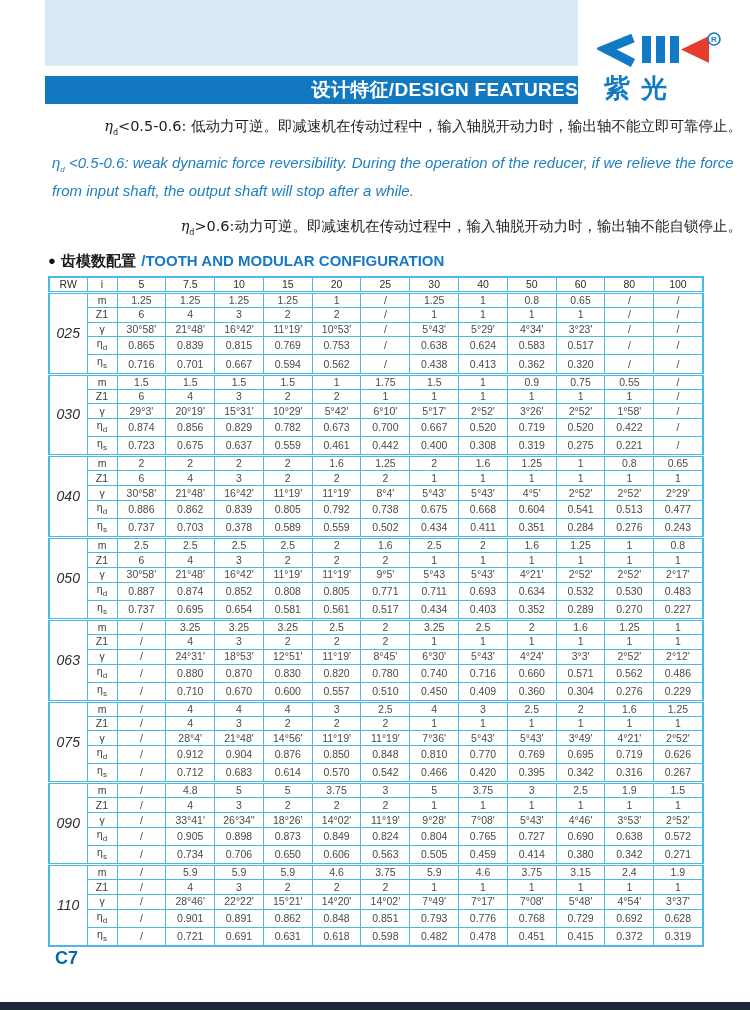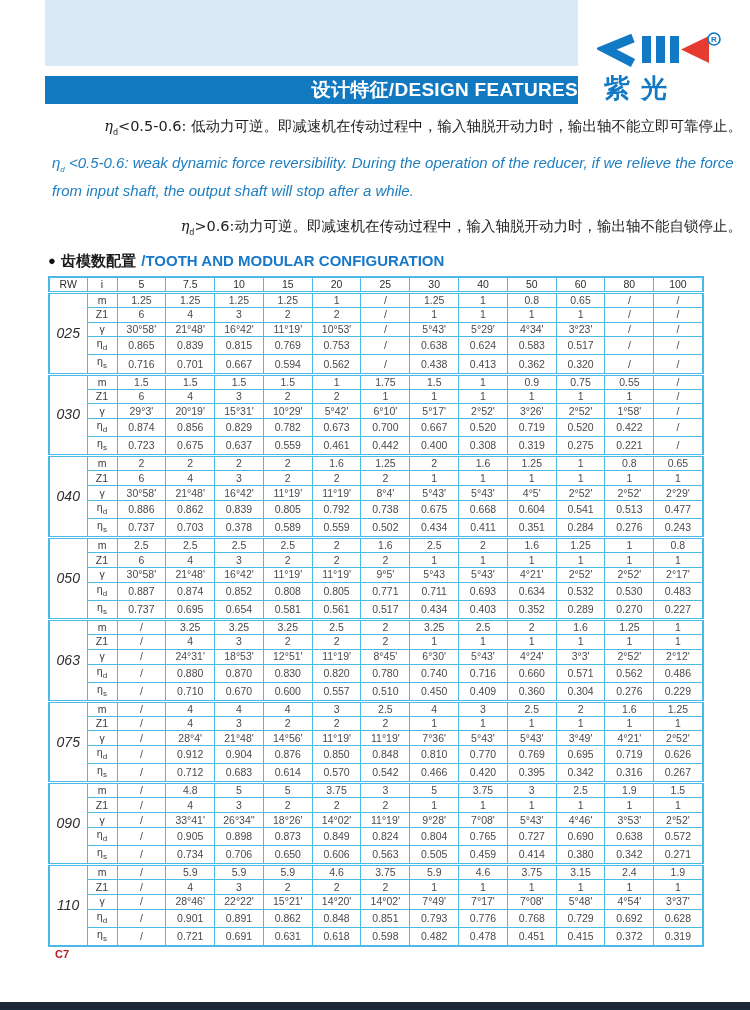--- a/index.html
+++ b/index.html
@@ -35,21 +35,21 @@
   table { border-collapse:collapse; width:654px; table-layout:fixed; border:2px solid #4ab9e6;padding-left:40px; }
   col.col-rw { width:38px; } col.col-i { width:30px; } col.col-d { width:48.8px; }
   th, td { border:1px solid #4ab9e6; text-align:center; font-size:10.5px; color:#4a4a4a;
     height:14.8px; line-height:13px; padding:0; white-space:nowrap; overflow:hidden; font-weight:normal; }
   thead th { color:#2e2e2e; border-bottom:3px double #4ab9e6; }
   tr.group-start td { border-top:3px double #4ab9e6; }
   td.rw-cell { color:#2e2e2e; font-size:14px;font-style:italic; }
   td.label-cell { color:#3c3c3c; }
 
   
-  .page-number { position:absolute; left:55px; top:948px; font-weight:bold; font-size:11px; color:#b91c1c; }
+  .page-number { position:absolute; left:55px; top:948px; font-weight:bold; font-size:18px; color:#0369a1; }
   .bottom-edge { position:absolute; left:0; top:1002px; width:750px; height:8px; background:#1b2838; }
 </style>
 </head>
 <body>
 
 <div class="page">
 
   <div class="banner-light"></div>
 
   <div class="title-bar">

